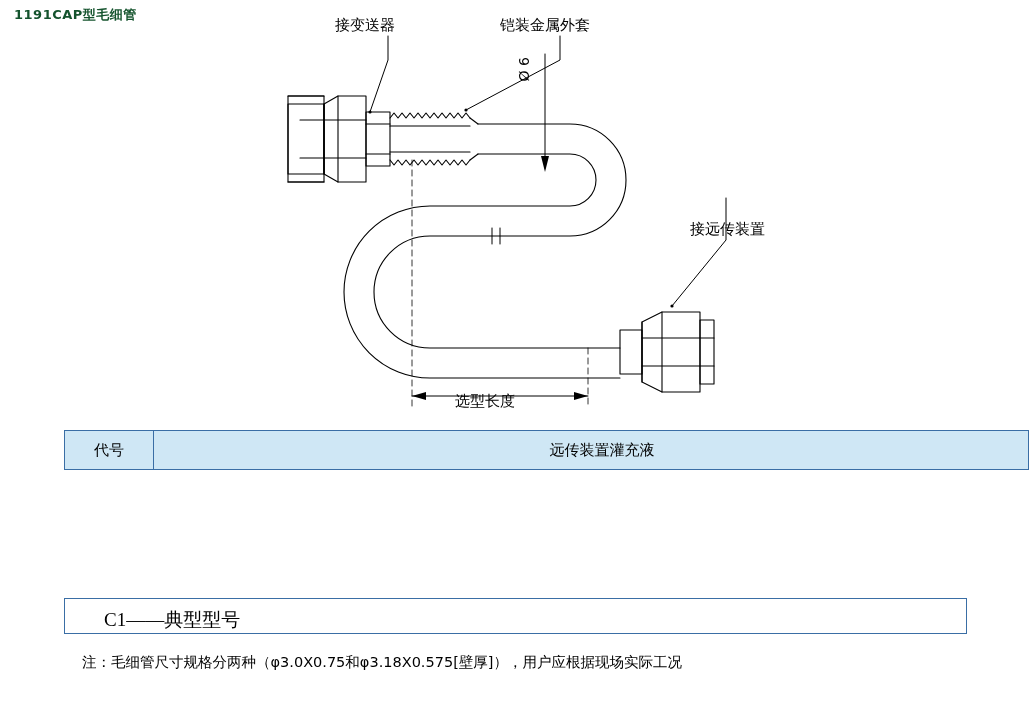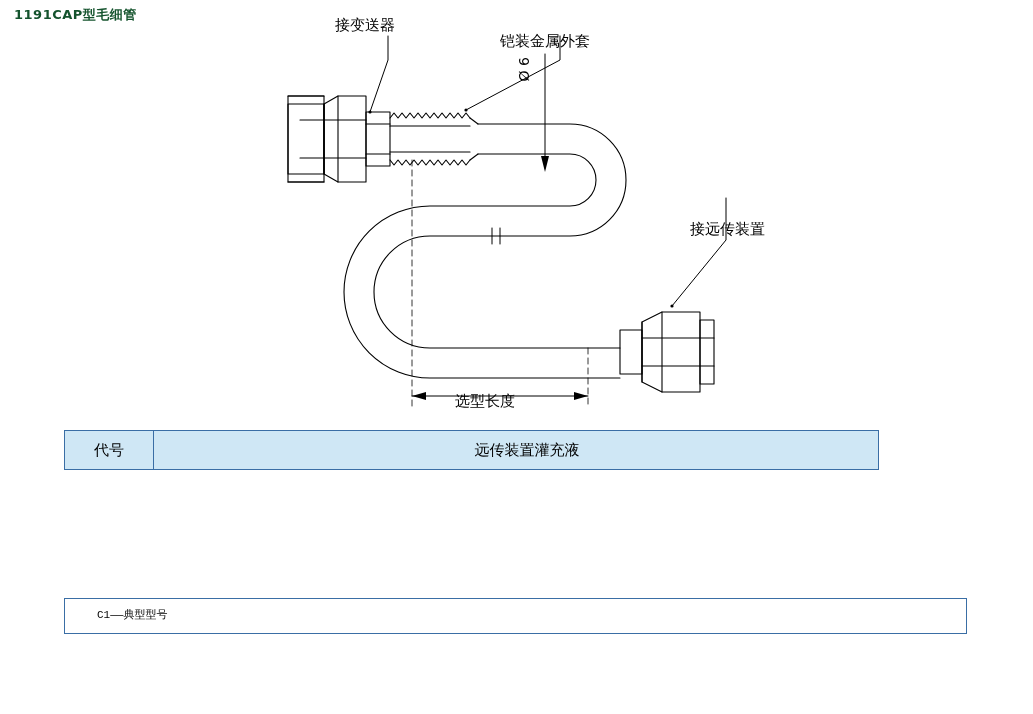--- a/index.html
+++ b/index.html
@@ -34,39 +34,39 @@
     height: 430px;
   }
   .lbl {
     position: absolute;
     font-size: 15px;
     color: #000;
     white-space: nowrap;
     font-family: "DejaVu Sans", sans-serif;
   }
   #lbl-transmitter { left: 335px; top: 16px; }
-  #lbl-armor { left: 500px; top: 32px; }
+  #lbl-armor { left: 500px; top: 16px; }
   #lbl-remote { left: 690px; top: 180px; margin-top: 40px; }
   #lbl-length { left: 455px; top: 392px; font-size: 15px; }
   #lbl-dia {
     left: 516px;
     top: 57px;
     font-size: 14px;
     writing-mode: vertical-rl;
     text-orientation: mixed;
     transform: rotate(180deg);
     transform-origin: center;
   }
 
   
   #spec-table {
     position: absolute;
     left: 64px;
     top: 430px;
-    width: 815px;
+    width: 965px;
     border-collapse: collapse;
     font-size: 14.5px;
     font-family: "DejaVu Sans", sans-serif;
   }
   #spec-table th, #spec-table td {
     border: 1px solid #3a6ea5;
     padding: 0;
     height: 38px;
     color: #000;
     font-weight: normal;
@@ -82,24 +82,24 @@
     position: absolute;
     left: 64px;
     top: 598px;
     width: 903px;
     height: 36px;
     border: 1px solid #3a6ea5;
     box-sizing: border-box;
   }
   #note-box span {
     position: absolute;
-    left: 32px;
+    left: 39px;
     top: 8px;
-    font-size: 11px;
-    font-family: Liberation Mono, monospace;
+    font-size: 19px;
+    font-family: Liberation Serif, serif;
     white-space: nowrap;
   }
   #footnote {
     position: absolute;
     left: 82px;
     top: 652px;
     width: 900px;
     font-size: 14.5px;
     line-height: 20px;
     font-family: "DejaVu Sans", sans-serif;
@@ -200,13 +200,14 @@
   </thead>
   <tbody>
   </tbody>
 </table>
 
 <div id="note-box">
   <span>C1——典型型号</span>
 </div>
 
 <div id="footnote">
+  <div>注：毛细管尺寸规格分两种（φ3.0X0.75和φ3.18X0.575[壁厚]），用户应根据现场实际工况</div>
 </div>
 
 </body></html>

